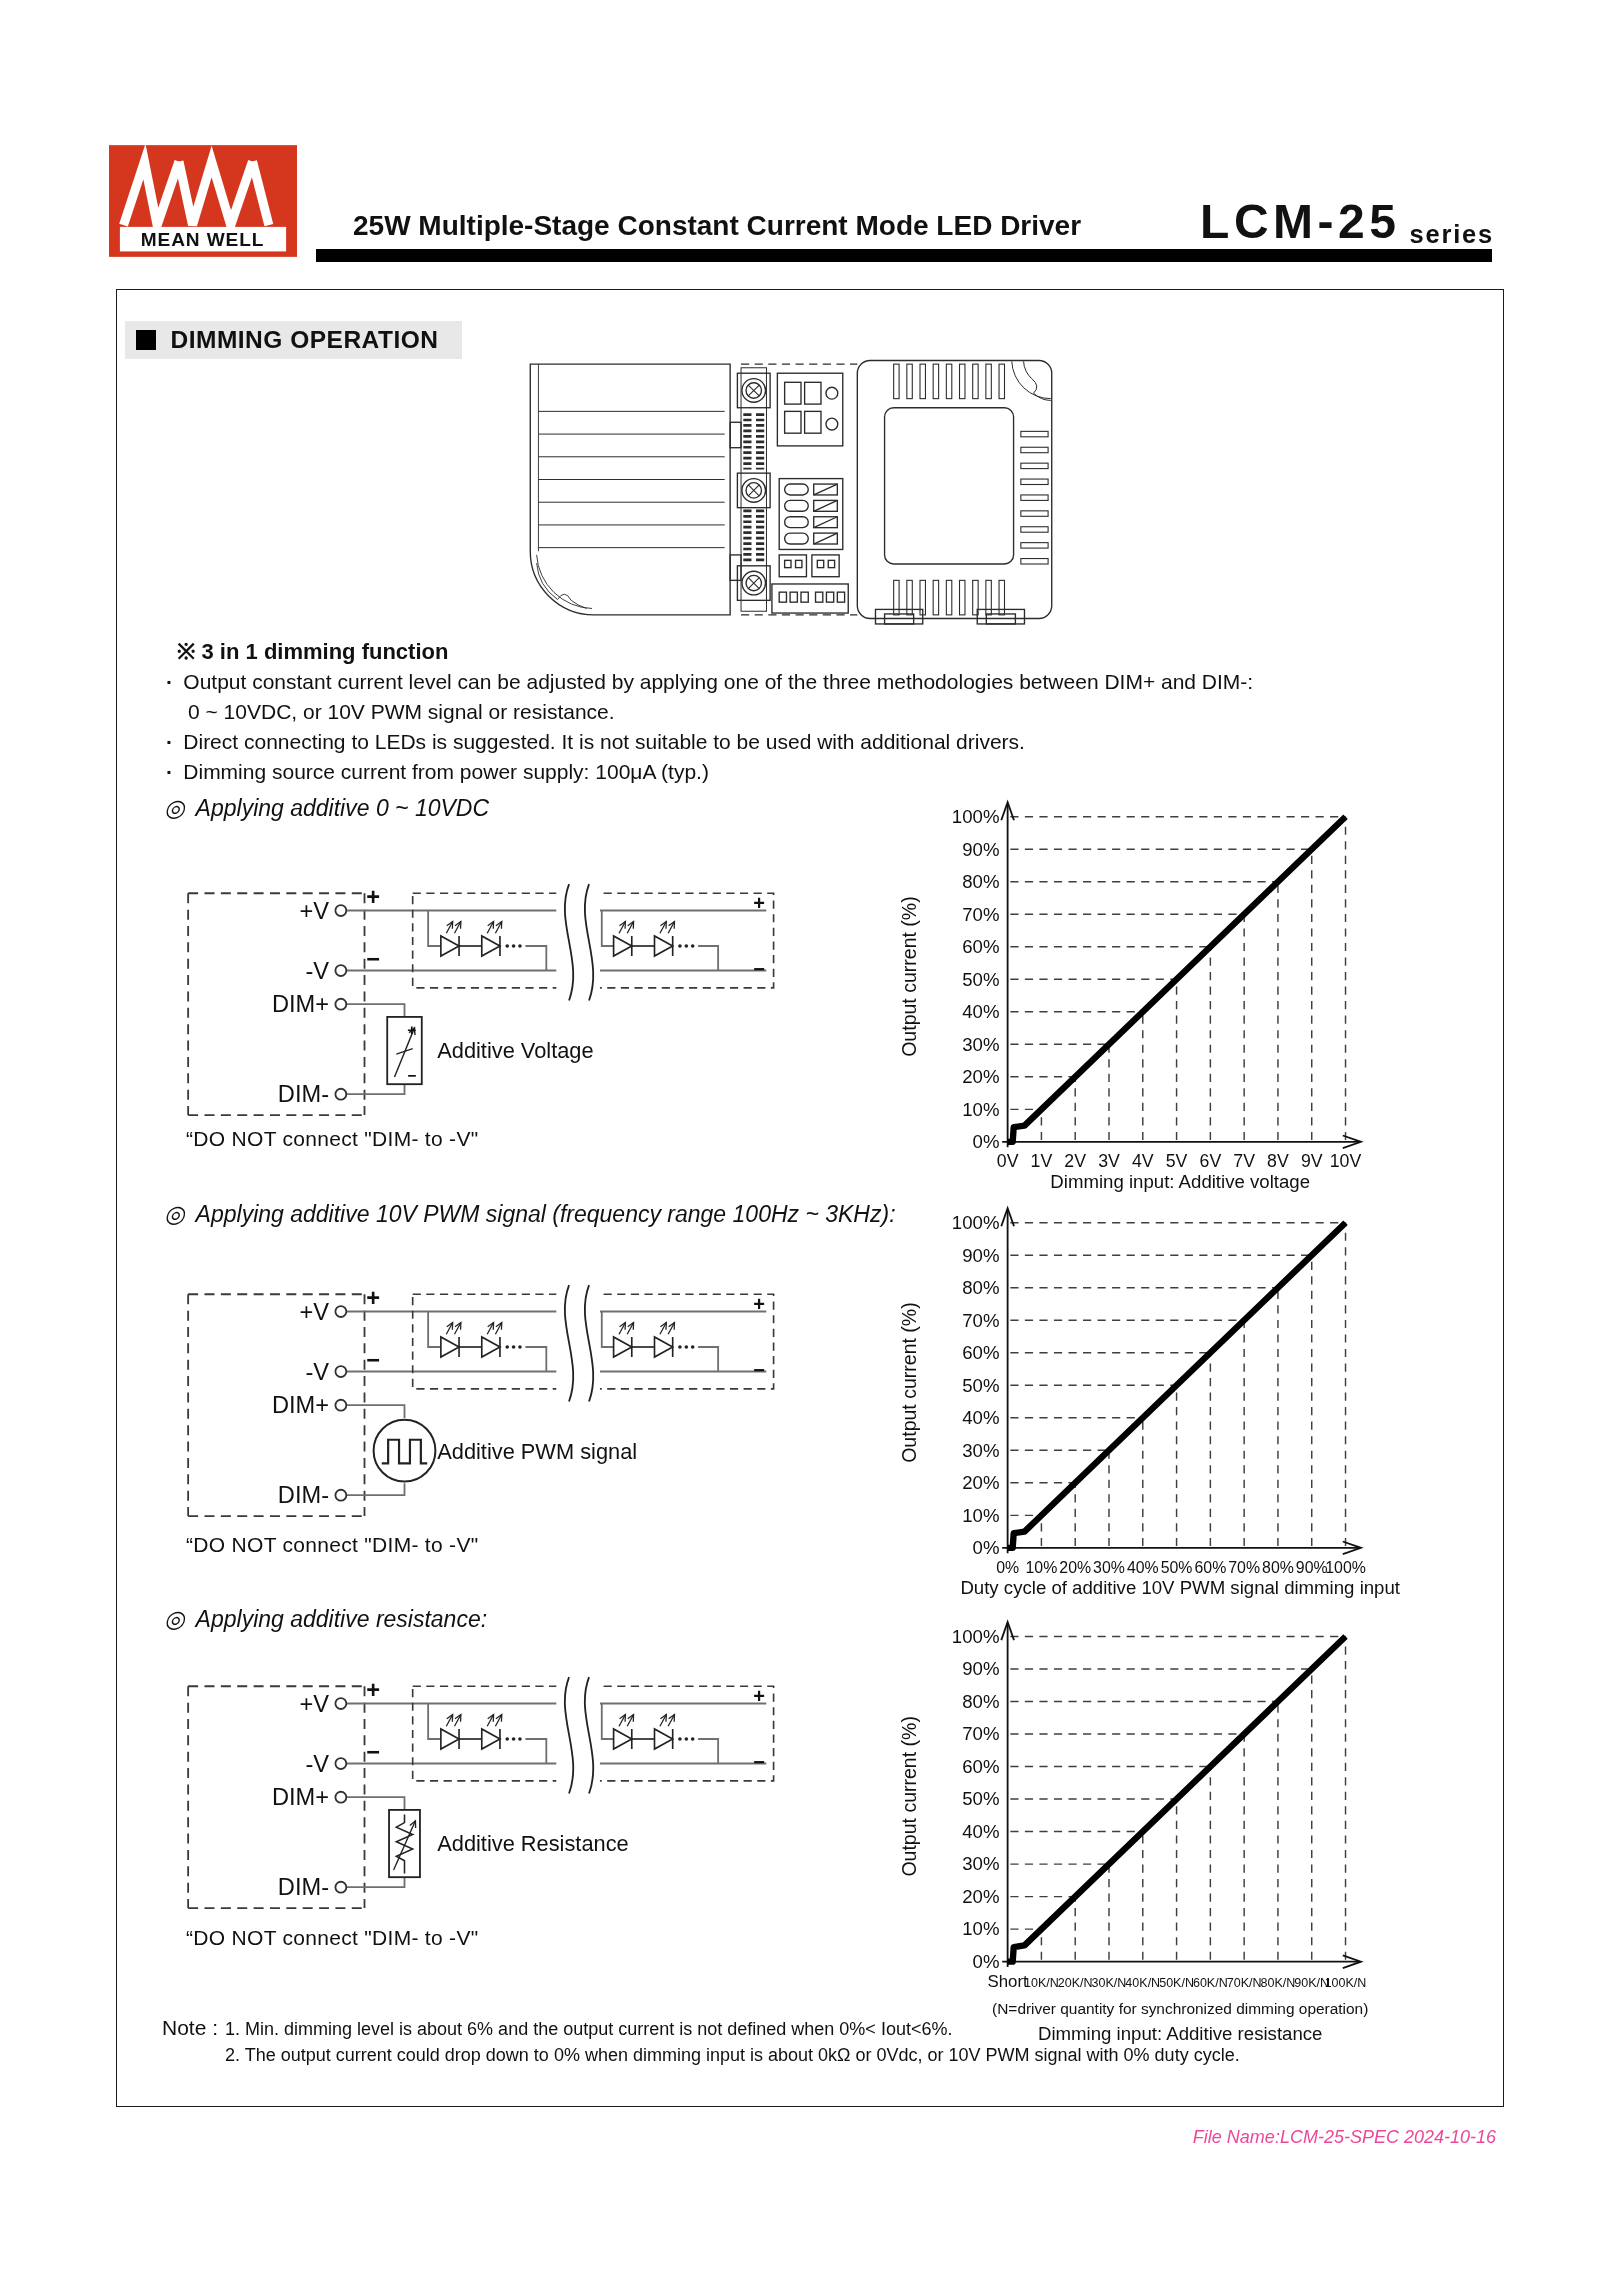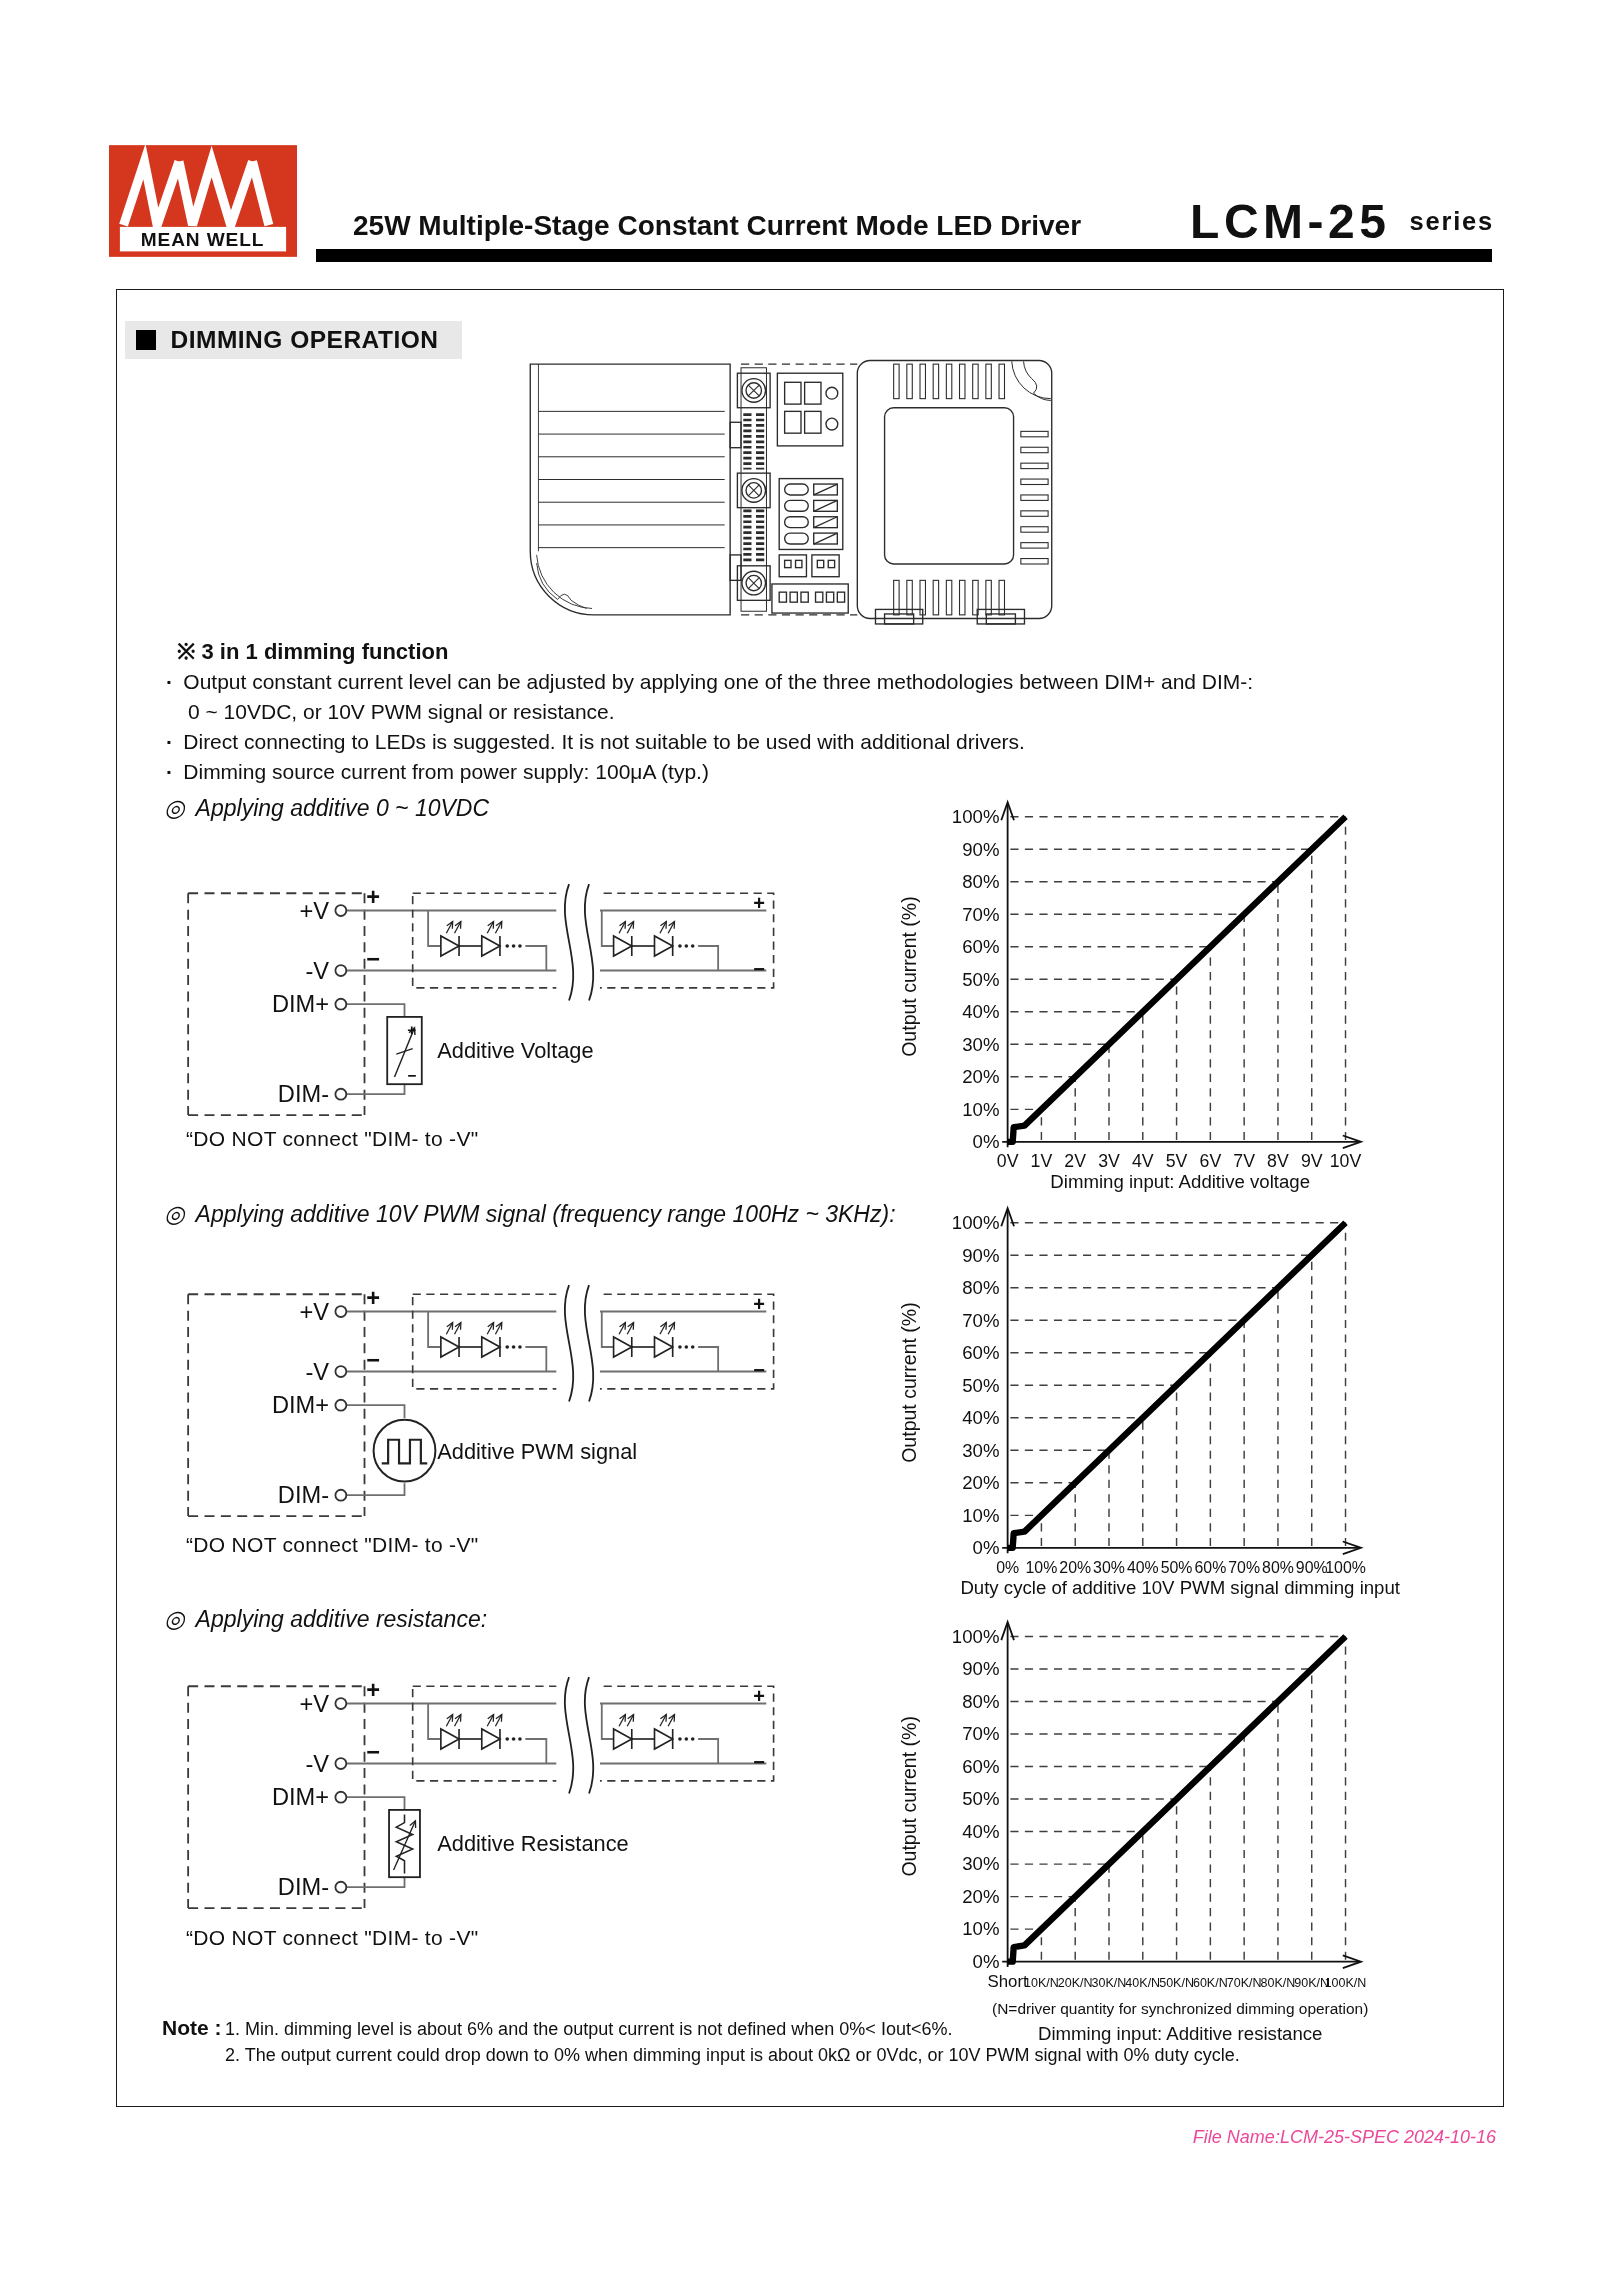--- a/index.html
+++ b/index.html
@@ -2,40 +2,40 @@
 <html style="font-size:14.5px"><head>
 <meta charset="utf-8">
 <style>
   html,body{margin:0;padding:0;background:#fff;}
   .page{position:relative;width:1623px;height:2296px;background:#fff;overflow:hidden;
         font-family:"Liberation Sans",sans-serif;color:#111;}
   .abs{position:absolute;}
   
   .logo{left:109px;top:145px;width:188px;height:112px;}
   .doc-title{left:316px;top:210px;font-size:28px;font-weight:bold;letter-spacing:0px;white-space:nowrap;margin-left:37px;}
-  .series-wrap{right:129px;top:194px;display:flex;align-items:center;gap:19px;}
+  .series-wrap{right:129px;top:194px;display:flex;align-items:flex-end;gap:9px;}
   .series-name{font-size:48px;font-weight:bold;letter-spacing:4.5px;}
   .series-suffix{font-size:25.5px;font-weight:bold;letter-spacing:1.8px;}
   .header-bar{left:316px;top:249px;width:1176px;height:12.7px;background:#000;}
   
   .main-box{left:116px;top:289px;width:1386px;height:1816px;border:1.8px solid #1b1b1b;background:#fff;}
   .sec-heading{left:125px;top:321px;background:#e8e8e8;height:38px;display:flex;align-items:center;
                padding:0 23.6px 0 11px;}
   .sec-square{width:20px;height:20px;background:#000;margin-right:14.5px;}
   .sec-title{font-size:24.5px;font-weight:bold;letter-spacing:0.5px;white-space:nowrap;}
   
   .intro-heading{left:177px;top:635px;font-size:22px;font-weight:bold;white-space:nowrap;}
   .intro-line{left:166px;font-size:21px;white-space:nowrap;}
   .intro-line .dot{display:inline-block;width:17.3px;font-weight:bold;}
   .intro-line.indent{left:188px;}
   .sub-heading{left:164px;font-size:23px;white-space:nowrap;font-style:italic;}
   .sub-heading .ring{margin-right:11px;font-size:23.6px;}
   .warning{left:186px;font-size:21px;white-space:nowrap;letter-spacing:0.3px;}
   
-  .notes-prefix{left:162px;top:2016px;font-size:21px;white-space:nowrap;font-weight:bold;}
+  .notes-prefix{left:162px;top:2016px;font-size:21px;white-space:nowrap;}
   .notes-items{left:225px;top:2016px;font-size:18px;line-height:26px;white-space:nowrap;}
   .footer{right:127px;top:2127px;font-size:18px;font-style:italic;color:#ec4899;white-space:nowrap;}
   svg{display:block;}
   svg text{font-family:"Liberation Sans",sans-serif;fill:#111;}
 </style>
 </head>
 <body>
 
 <div class="page">
 

